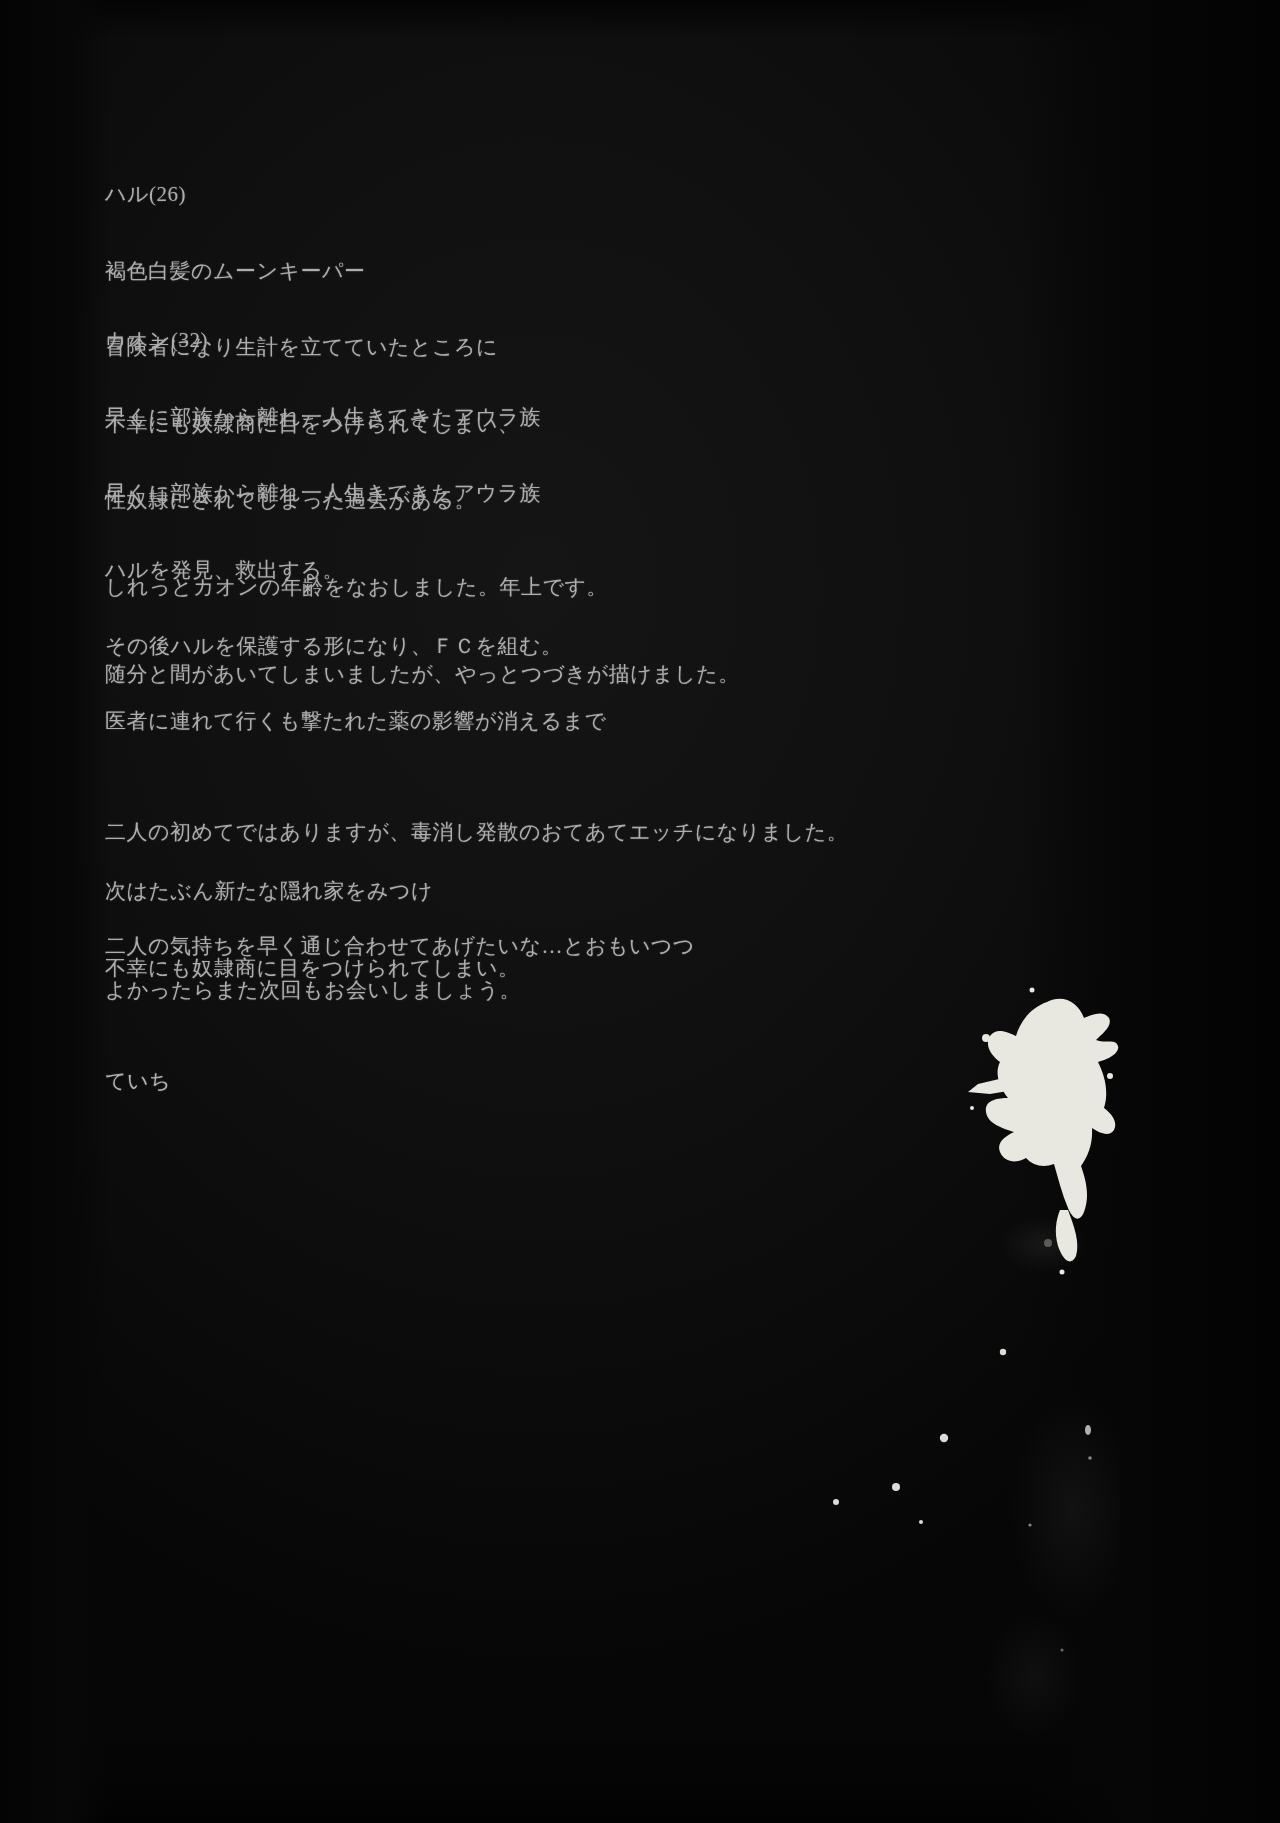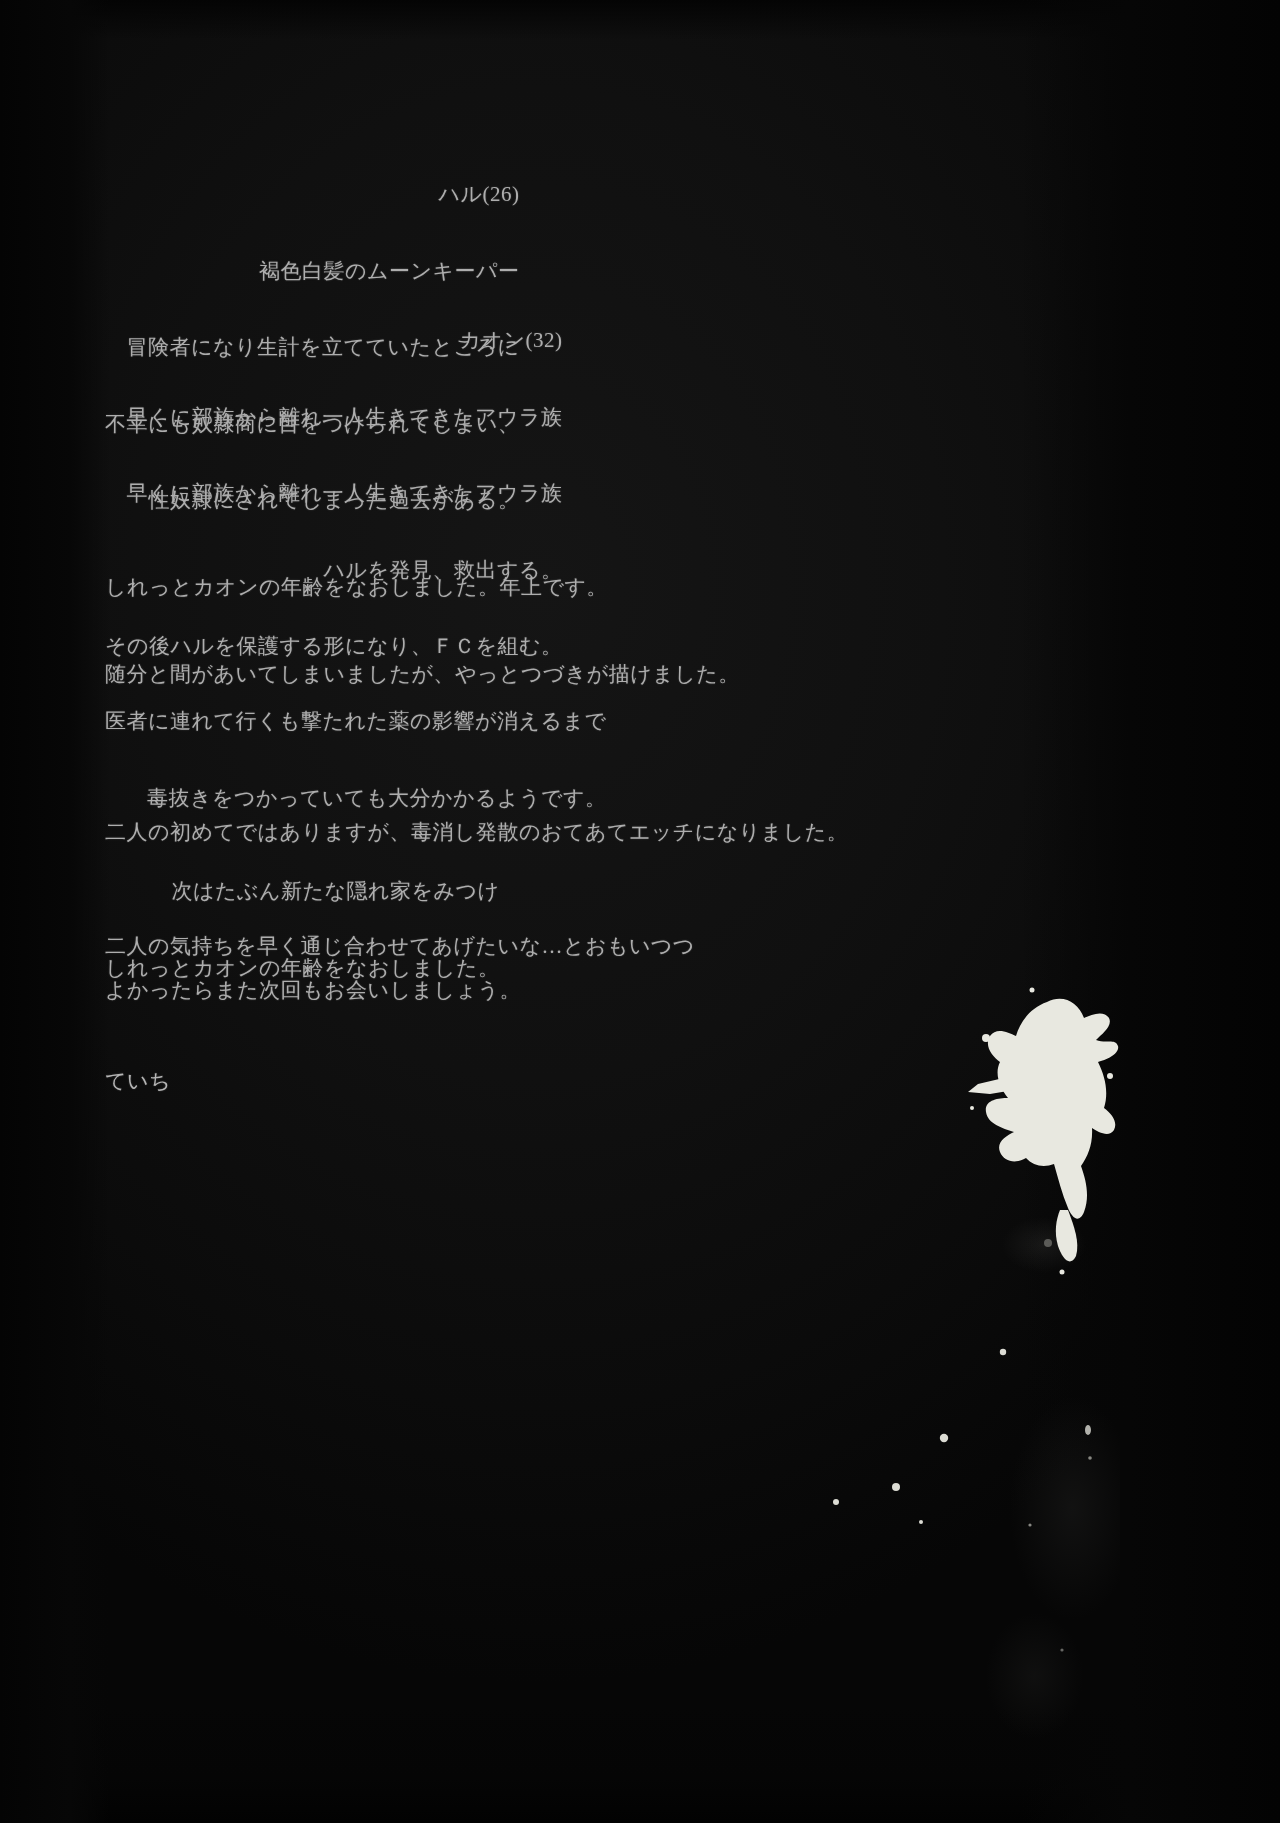--- a/index.html
+++ b/index.html
@@ -20,21 +20,20 @@
   }
   .tblock{
     position:absolute;
     left:105px;
     color:#aeaeae;
     font-size:21px;
     line-height:25.5px;
     letter-spacing:0.5px;
     white-space:pre;
     text-shadow:0 0 2px rgba(160,160,160,0.35);
-    text-align:right;
   }
   .b0{top:131px}
   .b1{top:277px}
   .b2{top:524px}
   .b3{top:611px}
   .b4{top:658px}
   .b5{top:769px}
   .b6{top:828px}
   .b7{top:883px}
   .b8{top:927px}
@@ -72,30 +71,29 @@
   <div class="tblock b2">
     <div>しれっとカオンの年齢をなおしました。年上です。</div>
   </div>
 
   <div class="tblock b3">
     <div>随分と間があいてしまいましたが、やっとつづきが描けました。</div>
   </div>
 
   <div class="tblock b4">
     <div>医者に連れて行くも撃たれた薬の影響が消えるまで</div>
-    <div>毒抜きをつかっていても大分かかるようです。</div>
   </div>
 
   <div class="tblock b5">
     <div>二人の初めてではありますが、毒消し発散のおてあてエッチになりました。</div>
   </div>
 
   <div class="tblock b6">
     <div>次はたぶん新たな隠れ家をみつけ</div>
-    <div>しれっとカオンの年齢をなおしました。</div>
+    <div>不幸にも奴隷商に目をつけられてしまい。</div>
   </div>
 
   <div class="tblock b7">
     <div>二人の気持ちを早く通じ合わせてあげたいな…とおもいつつ</div>
   </div>
 
   <div class="tblock b8">
     <div>よかったらまた次回もお会いしましょう。</div>
   </div>
 

